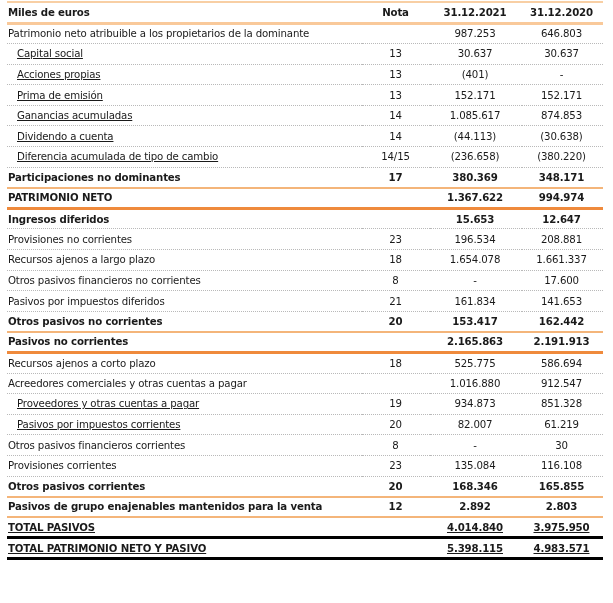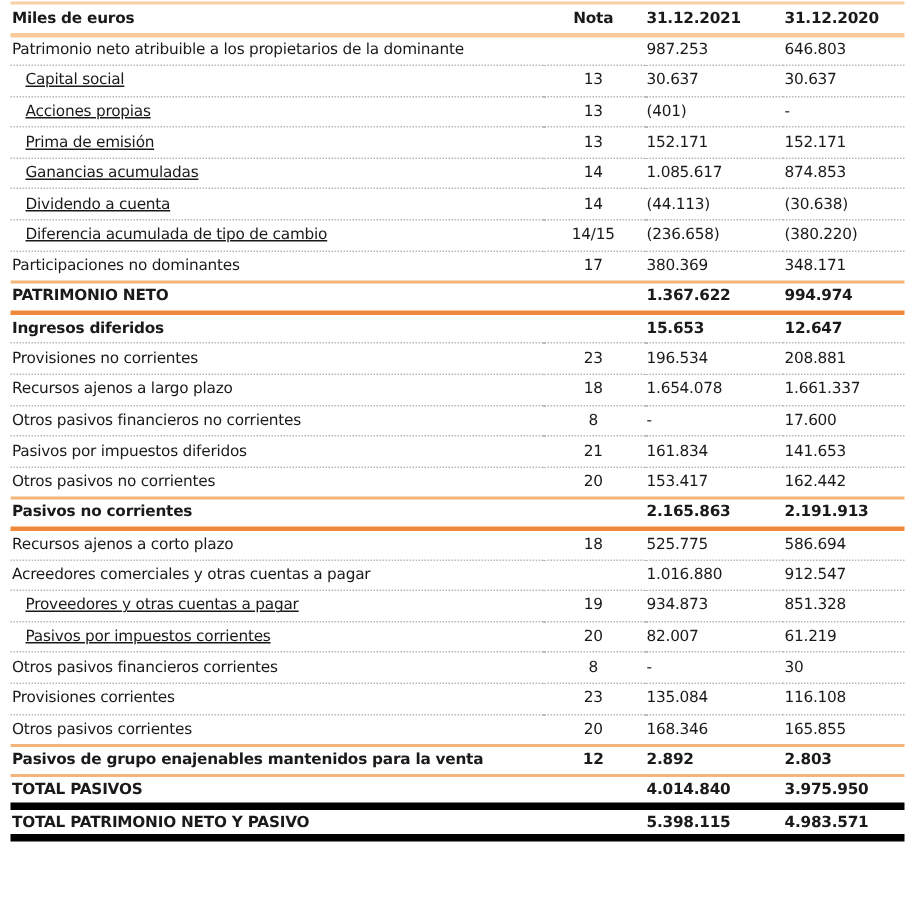--- a/index.html
+++ b/index.html
@@ -10,29 +10,29 @@
   }
   .wrap { position: absolute; left: 7px; top: 1px; width: 596px; }
   table { border-collapse: collapse; width: 596px; table-layout: fixed; font-size: 10.2px; letter-spacing: -0.15px; }
   col.c-label { width: 355px; }
   col.c-nota { width: 68px; }
   col.c-y1 { width: 92px; }
   col.c-y2 { width: 81px; }
   tr { height: 20.6px; }
   td { padding: 0 1px; white-space: nowrap; overflow: hidden; border-bottom: 1px dotted #b9b9b9; vertical-align: middle; }
   td.nota { text-align: center; padding-left: 0; }
-  td.num { text-align: left; padding-right: 3px; }
+  td.num { text-align: center; padding-right: 3px; }
   tr.head { height: 21px; }
   tr.head td { font-weight: bold; border-top: 2px solid #f8cfa4; border-bottom: 3px solid #f9c99a; }
   tr.head td.nota { text-align: center; }
   tr.indent td.label { padding-left: 10px; text-decoration: underline; }
   tr.bold td { font-weight: bold; }
-  tr.pre-sub td { border-bottom: 2px solid #f4b57a; }
+  tr.pre-sub td { border-bottom: 2px solid #f4b57a; font-weight: bold; }
   tr.subtotal td { font-weight: bold; border-bottom: 3px solid #ef8a3c; }
-  tr.total td { font-weight: bold; border-bottom: 5px solid #000000; }
+  tr.total td { font-weight: bold; border-bottom: 3px solid #000000; text-decoration: underline; }
 </style>
 </head>
 <body>
 
 <div class="wrap">
 <table>
   <colgroup>
         <col class="c-label">
         <col class="c-nota">
         <col class="c-y1">

